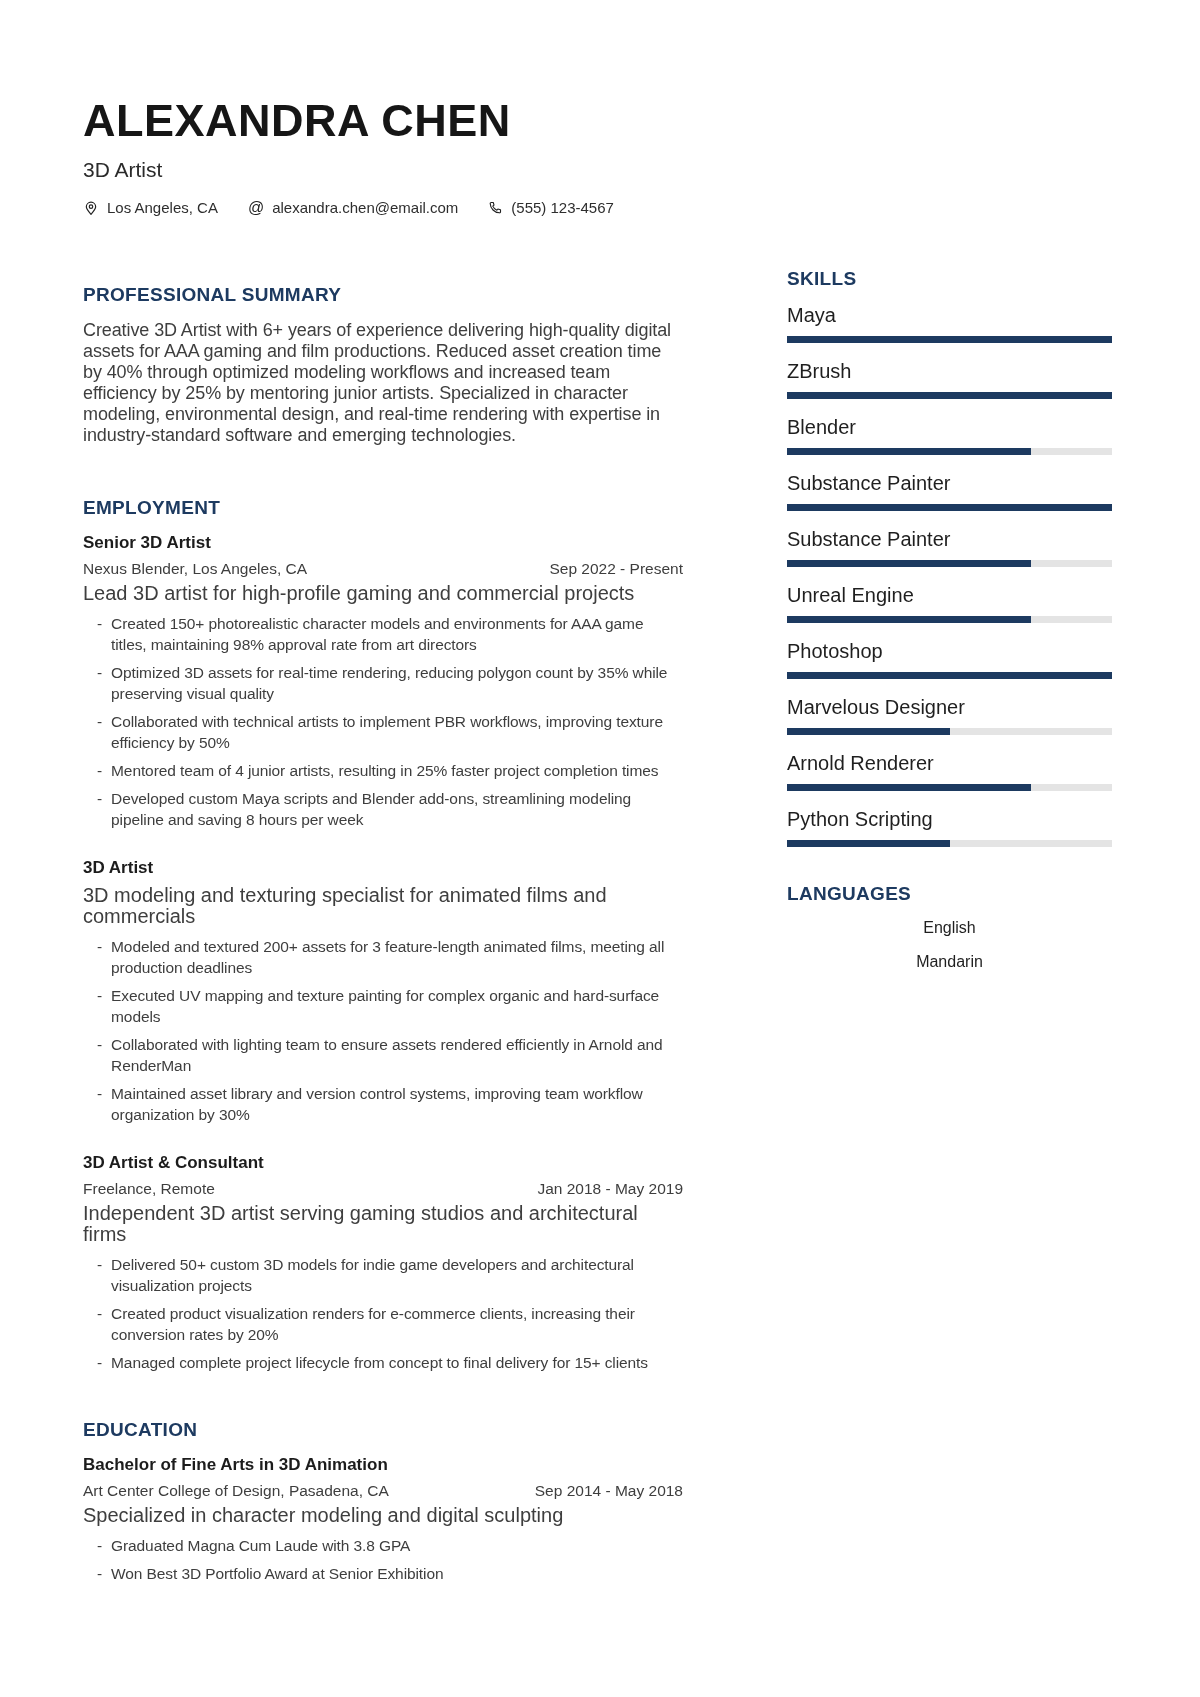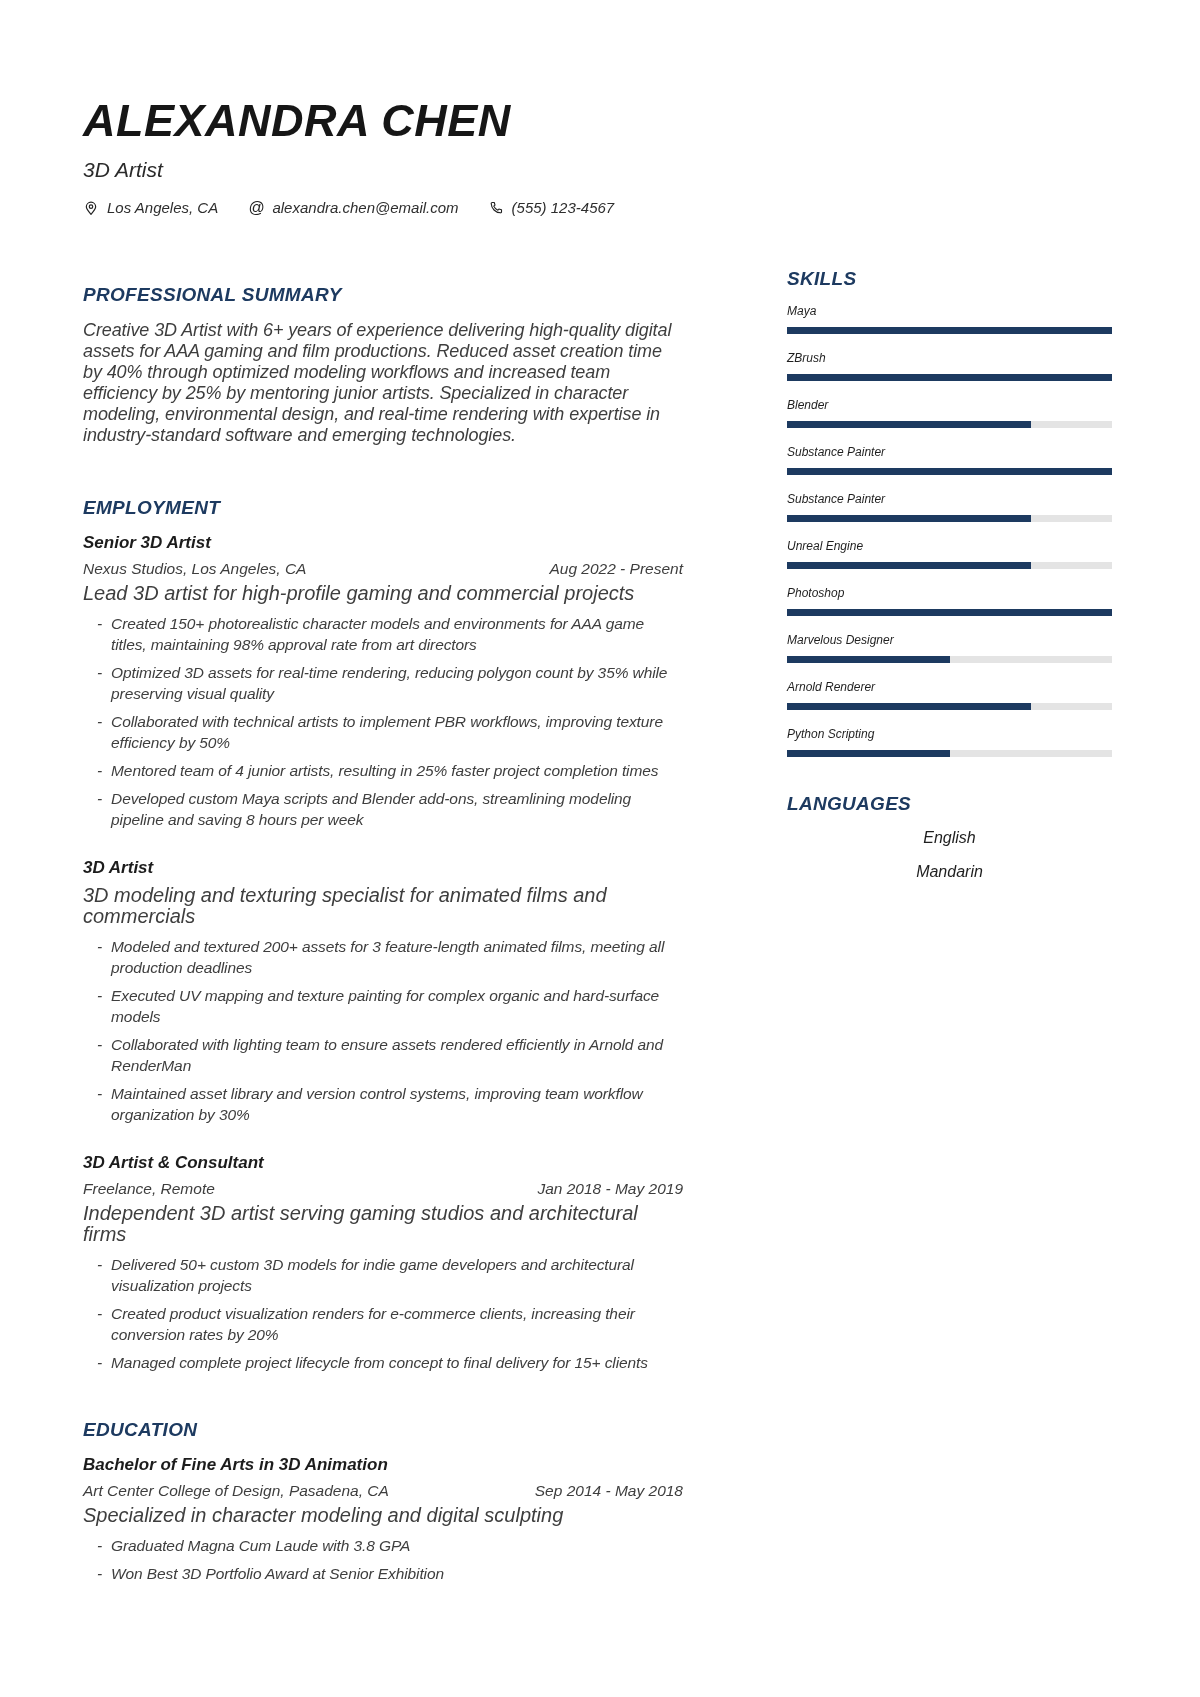--- a/index.html
+++ b/index.html
@@ -13,21 +13,20 @@
   html,body{background:#ffffff;}
   body{
     font-family:"Liberation Sans","DejaVu Sans",sans-serif;
     color:var(--text);
   }
   .page{
     width:1060px;
     min-height:1697px;
     background:#ffffff;
     padding:98px 88px 60px 83px;
-    font-style:italic;
   }
   
   .name{
     font-size:45px;
     font-weight:700;
     color:#161616;
     letter-spacing:.5px;
     line-height:1.0;
   }
   .prof-title{
@@ -100,21 +99,21 @@
     font-size:15.5px;
     line-height:21px;
     letter-spacing:-.1px;
     color:var(--text);
     margin-bottom:7px;
   }
   ul.bullets .dash{flex:none;}
   
   .skill{margin-bottom:17px;}
   .skill-name{
-    font-size:12px;
+    font-size:20px;
     color:#1f1f1f;
     margin-bottom:9px;
   }
   .bar-track{
     width:100%;
     height:7px;
     background:var(--bar-track);
   }
   .bar-fill{
     height:7px;
@@ -166,22 +165,22 @@
         <h2 class="sec">PROFESSIONAL SUMMARY</h2>
         <p class="summary-text">Creative 3D Artist with 6+ years of experience delivering high-quality digital assets for AAA gaming and film productions. Reduced asset creation time by 40% through optimized modeling workflows and increased team efficiency by 25% by mentoring junior artists. Specialized in character modeling, environmental design, and real-time rendering with expertise in industry-standard software and emerging technologies.</p>
       </section>
 
       <section class="sec-employment">
         <h2 class="sec">EMPLOYMENT</h2>
 
         <article class="job">
           <h3 class="role">Senior 3D Artist</h3>
           <div class="meta-row">
-            <span>Nexus Studios, Los Angeles, CA</span>
-            <span class="dates">Aug 2022 - Present</span>
+            <span>Nexus Blender, Los Angeles, CA</span>
+            <span class="dates">Sep 2022 - Present</span>
           </div>
           <div class="job-desc">Lead 3D artist for high-profile gaming and commercial projects</div>
           <ul class="bullets">
 
               <li>
                 <span class="dash">-</span>
                 <span class="btext">Created 150+ photorealistic character models and environments for AAA game titles, maintaining 98% approval rate from art directors</span>
               </li>
 
               <li>

